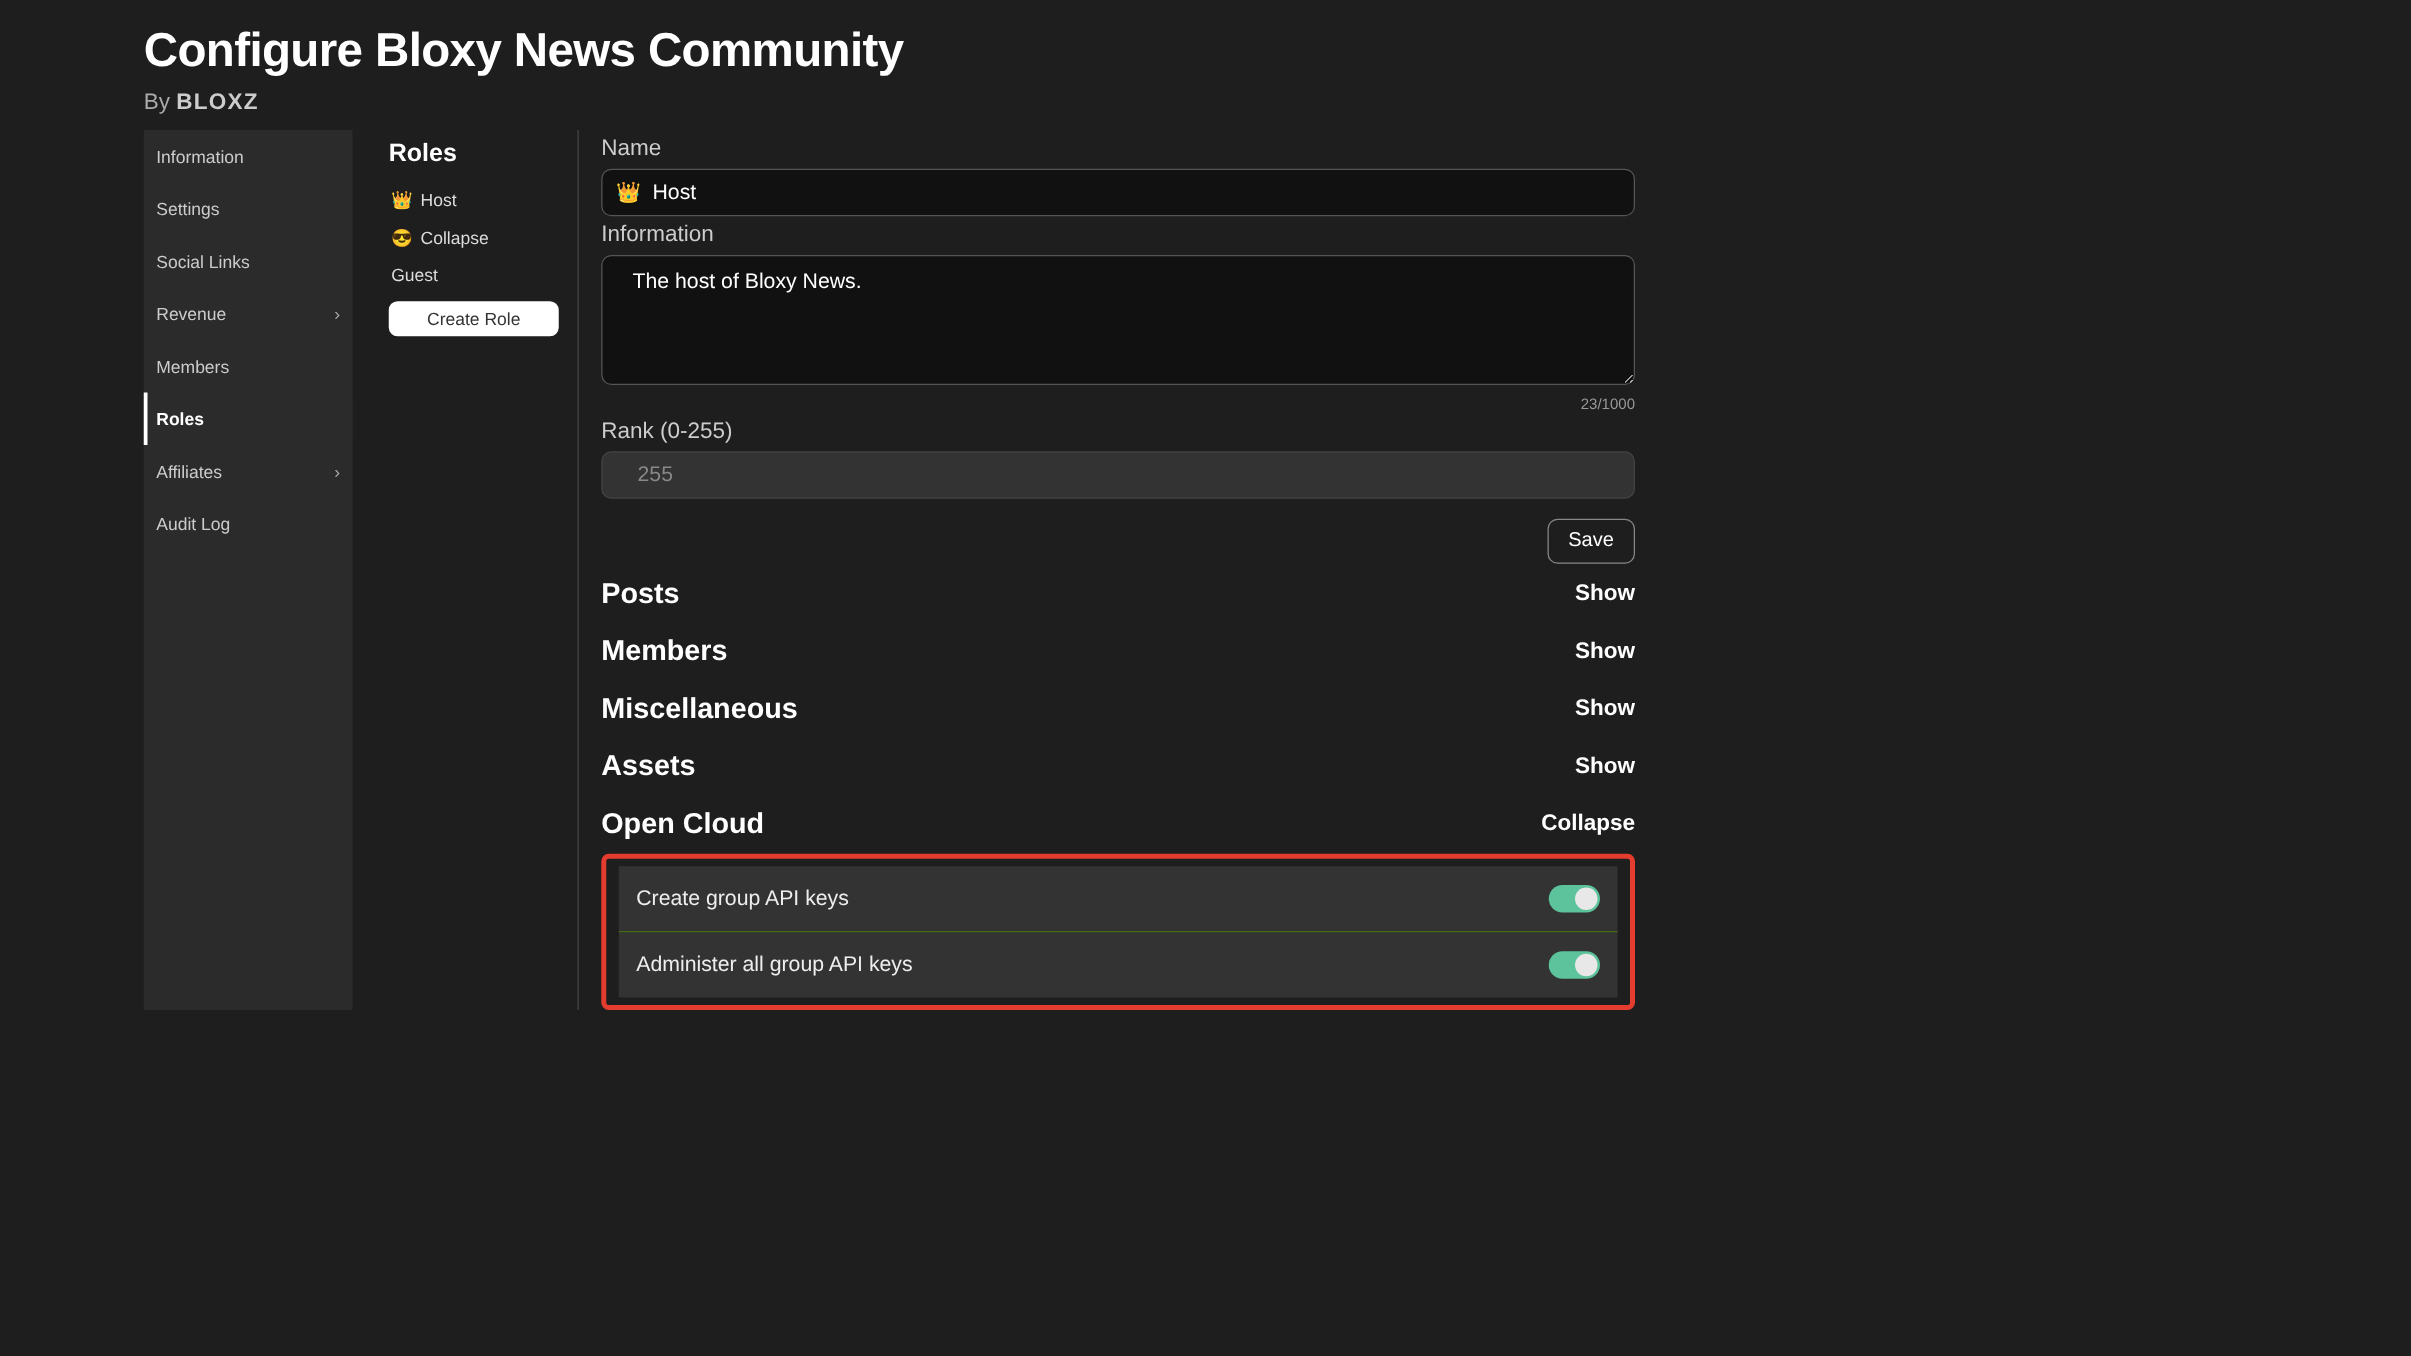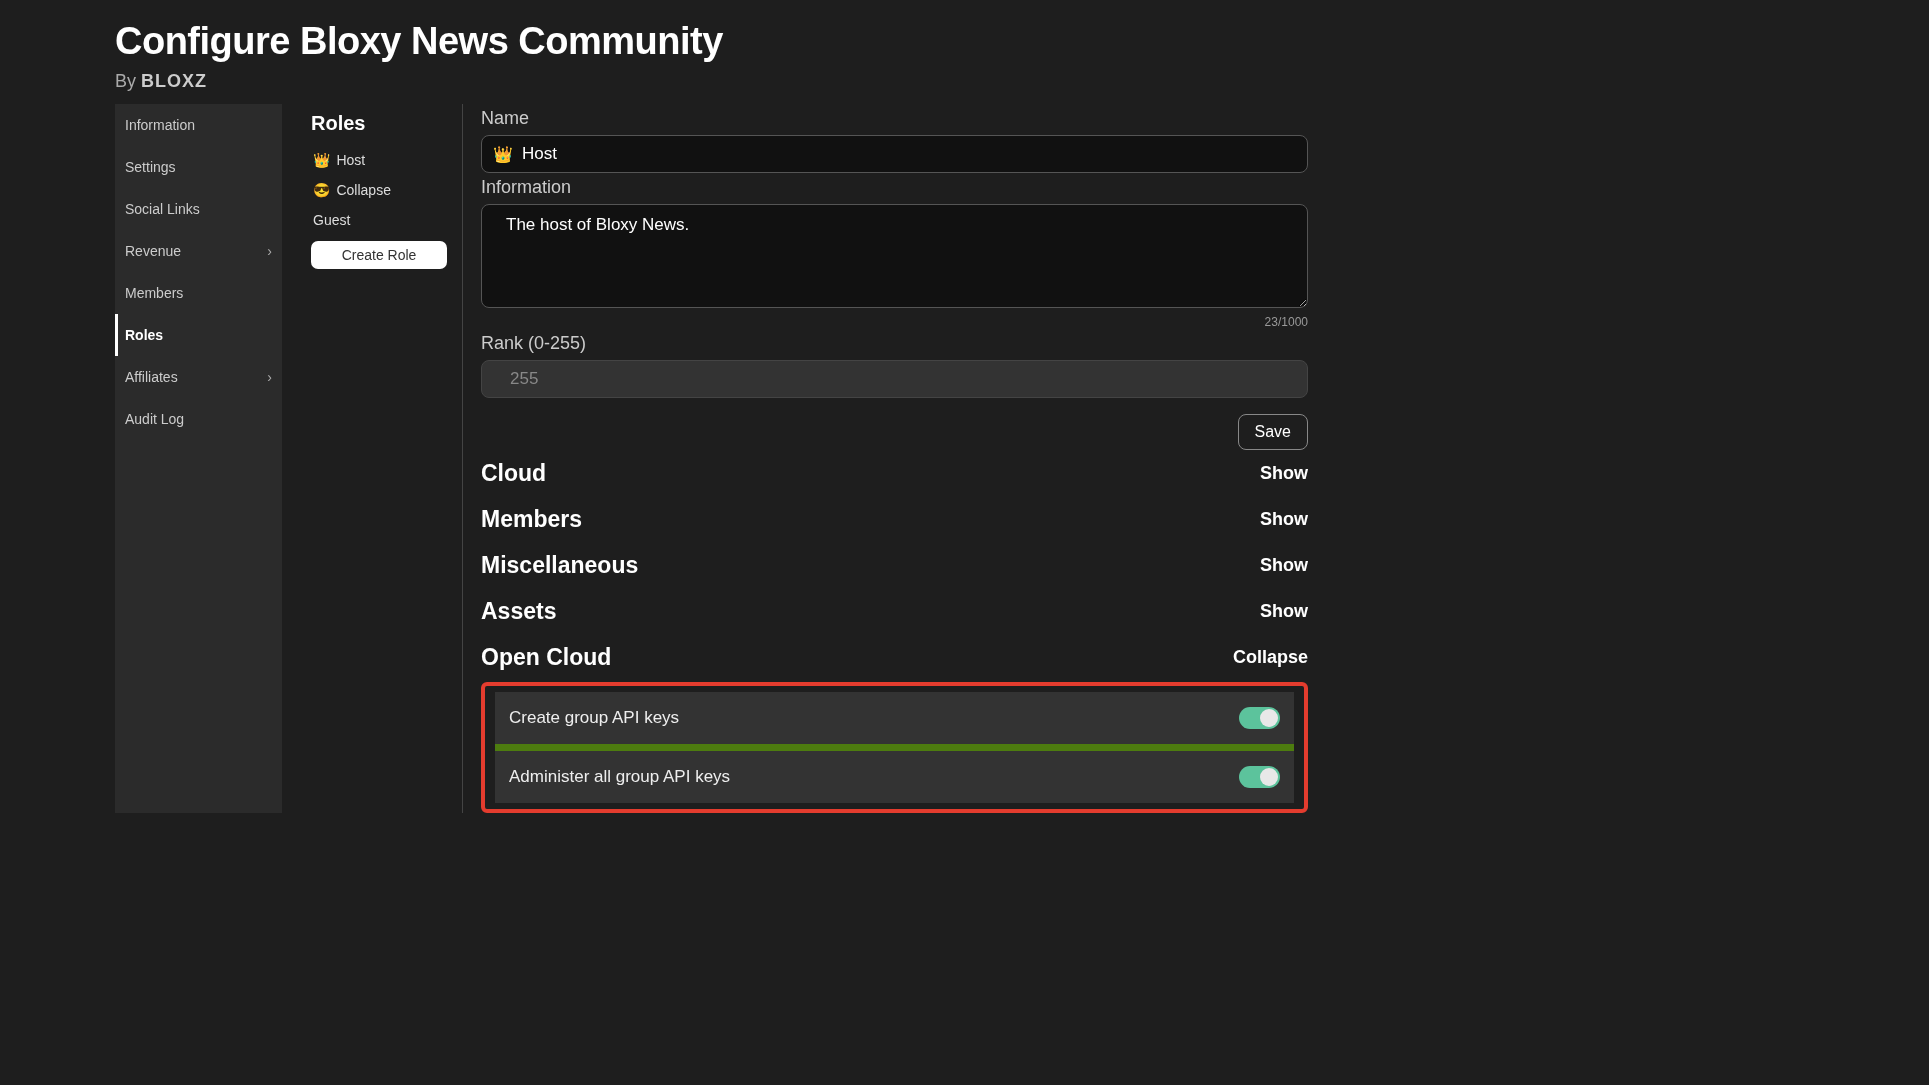--- a/index.html
+++ b/index.html
@@ -183,21 +183,21 @@
       border: 4px solid #e43c2e;
       border-radius: 6px;
       padding: 6px 0;
       margin-top: 2px;
     }
     .perm-row {
       display: flex;
       justify-content: space-between;
       align-items: center;
       padding: 15px 14px;
-      border-bottom: 7px solid #4d7c0f;
+      border-bottom: 1px solid #4d7c0f;
       background: #333333;
       margin: 0 10px;
     }
     .perm-row:last-child {
       border-bottom: none;
     }
     .perm-label {
       font-size: 17px;
       color: #eee;
     }
@@ -286,21 +286,21 @@
     <div class="char-count">23/1000</div>
 
     <div class="field-label">Rank (0-255)</div>
     <input class="rank-input" type="text" disabled="" value="255" style="">
 
     <div class="save-row">
       <button class="save-btn">Save</button>
     </div>
 
     <div class="section-row">
-      <span class="section-title">Cloud</span>
+      <span class="section-title">Posts</span>
       <span class="section-toggle">Show</span>
     </div>
     <div class="section-row">
       <span class="section-title">Members</span>
       <span class="section-toggle">Show</span>
     </div>
     <div class="section-row">
       <span class="section-title">Miscellaneous</span>
       <span class="section-toggle">Show</span>
     </div>

